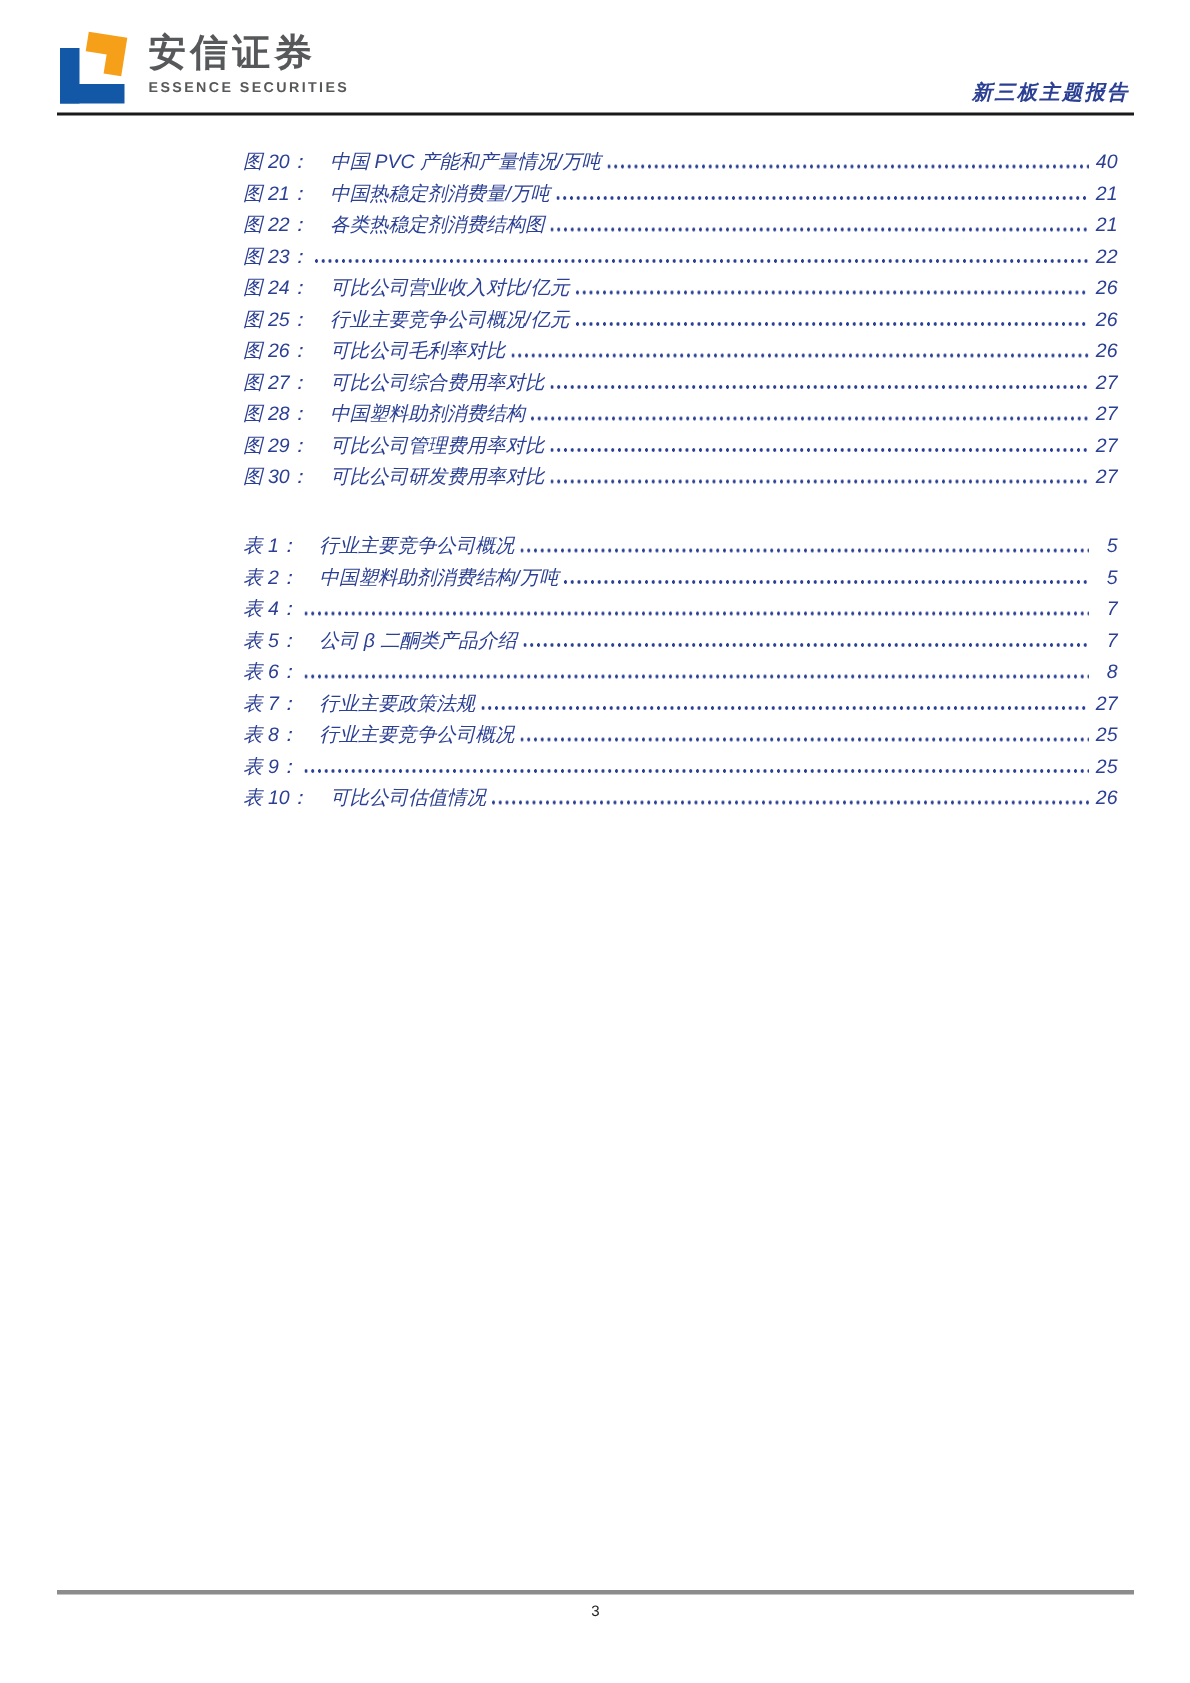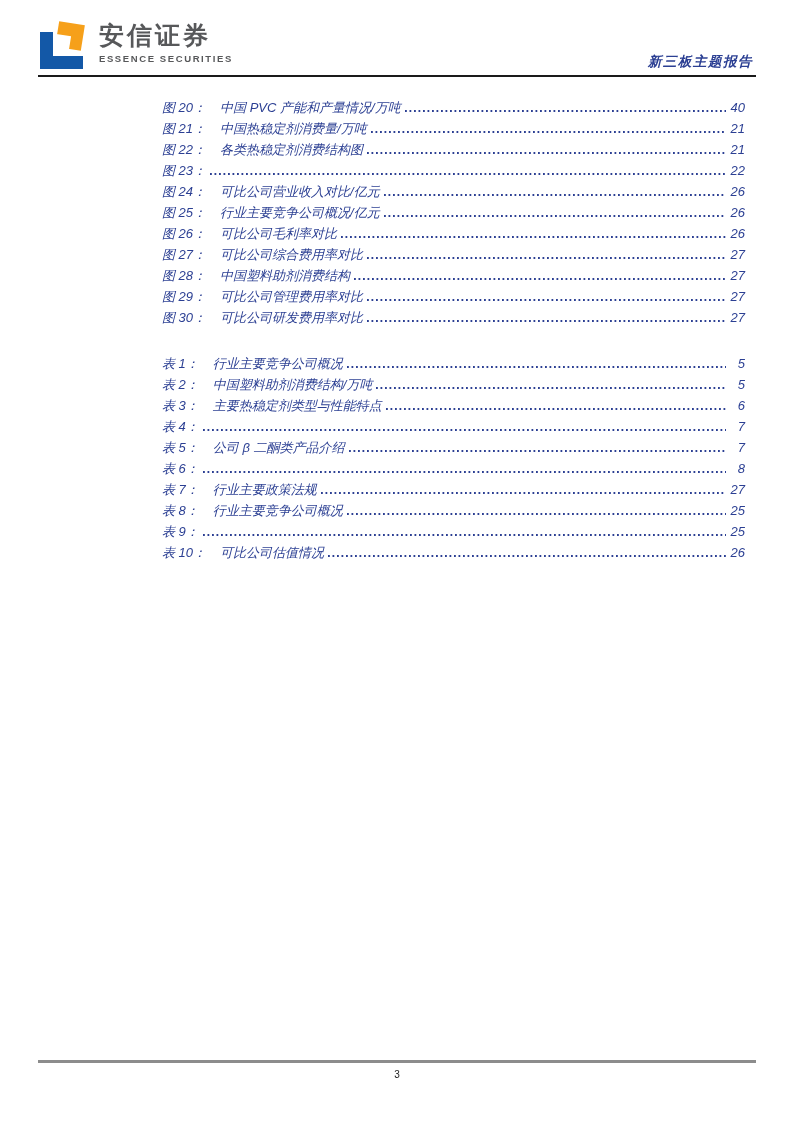--- a/index.html
+++ b/index.html
@@ -165,26 +165,20 @@
           <span class="toc-page">5</span>
         </div>
 
         <div class="toc-row">
           <span class="toc-label">表 2：</span>
           <span class="toc-title">中国塑料助剂消费结构/万吨</span>
           <span class="toc-dots"></span>
           <span class="toc-page">5</span>
         </div>
 
-        <div class="toc-row">
-          <span class="toc-label">表 3：</span>
-          <span class="toc-title">主要热稳定剂类型与性能特点</span>
-          <span class="toc-dots"></span>
-          <span class="toc-page">6</span>
-        </div>
 
         <div class="toc-row">
           <span class="toc-label">表 4：</span>
           <span class="toc-dots"></span>
           <span class="toc-page">7</span>
         </div>
 
         <div class="toc-row">
           <span class="toc-label">表 5：</span>
           <span class="toc-title">公司 β 二酮类产品介绍</span>

